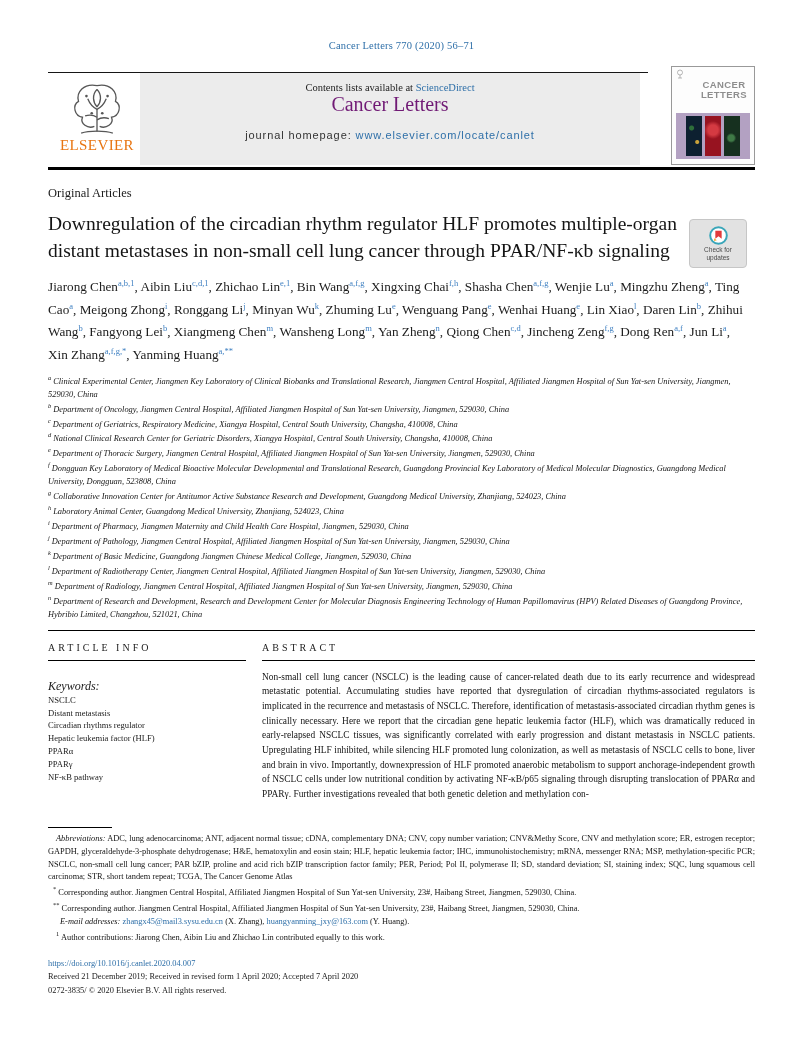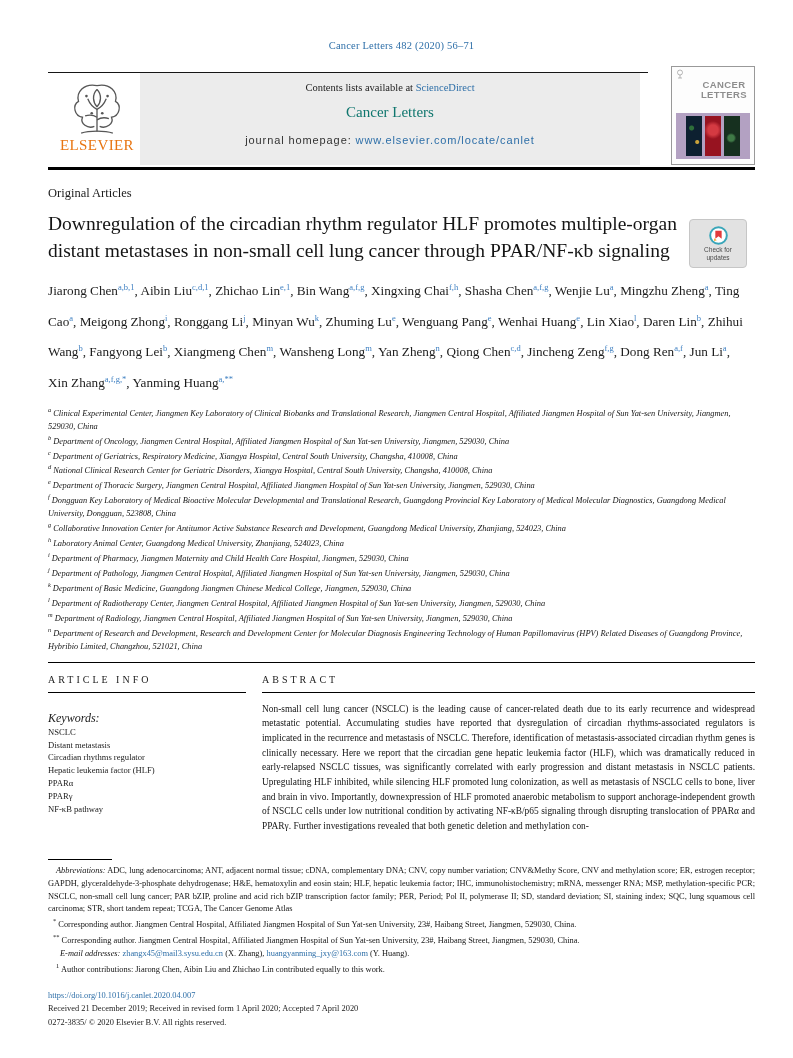--- a/index.html
+++ b/index.html
@@ -21,21 +21,21 @@
   }
 
   
   .masthead{position:relative;height:95px;margin-top:21px;}
   .rule-top{position:absolute;left:0;top:0;width:600px;height:1px;background:#161616;}
   .elsevier{position:absolute;left:2px;top:4px;width:94px;text-align:center;}
   .elsevier svg{display:block;margin:0 auto;}
   .els-word{font-size:15px;color:#e87511;letter-spacing:.4px;margin-top:-3px;font-weight:500;}
   .gray-box{position:absolute;left:92px;top:1px;width:500px;height:92px;background:#ececec;text-align:center;}
   .contents-line{margin-top:9px;font-size:10.5px;color:#222;}
-  .banner-title{margin-top:11px;font-size:15px;color:#0f766e;}
+  .banner-title{font-size:20px;color:#701a75;}
   .homepage-line{margin-top:13px;font-size:11px;letter-spacing:.9px;font-family:"Liberation Sans","DejaVu Sans",sans-serif;color:#333;}
   .cover{position:absolute;right:0;top:-6px;width:84px;height:99px;border:1px solid #999;background:#fdfdfd;box-sizing:border-box;}
   .cover-tree{position:absolute;left:3px;top:2px;}
   .cover-title{position:absolute;right:7px;top:13px;text-align:center;
     font-family:"Liberation Sans","DejaVu Sans",sans-serif;
     font-size:9.5px;line-height:1.05;color:#8e8e8e;font-weight:bold;letter-spacing:.4px;}
   .cover-art{position:absolute;left:4px;right:4px;bottom:5px;height:46px;background:#b3a1c2;
     display:flex;justify-content:center;align-items:center;gap:3px;}
   .cover-art .panel{width:16px;height:40px;}
   .panel.p1{background:radial-gradient(circle at 35% 30%,#2e6e3a 0 2px,transparent 3px),radial-gradient(circle at 70% 65%,#c9a23a 0 1.5px,transparent 2.5px),#0d2030;}
@@ -46,21 +46,21 @@
   
   .section-label{margin-top:16px;font-size:12.5px;}
   .title{margin:10px 0 0;font-weight:normal;font-size:19.5px;line-height:1.36;width:648px;color:#141414;}
   .crossmark{
     position:absolute;top:219px;right:46px;width:56px;height:47px;
     background:#e2e2e2;border:1px solid #c6c6c6;border-radius:4px;
     display:flex;flex-direction:column;align-items:center;justify-content:center;gap:1px;
   }
   .cm-text{font-family:"Liberation Sans","DejaVu Sans",sans-serif;font-size:6.5px;line-height:1.15;color:#4a4a4a;text-align:center;width:46px;}
 
-  .authors{margin-top:10px;font-size:13.2px;line-height:26px;width:702px;}
+  .authors{margin-top:10px;font-size:13.2px;line-height:18px;width:702px;}
   .a-sup{color:#3d7fc1;font-size:8.5px;}
   .affils{margin-top:9px;font-size:8.4px;font-style:italic;line-height:1.56;color:#141414;}
   .affil sup{font-size:6.4px;margin-right:2px;font-style:italic;}
 
   .rule-thin{border-top:1px solid #000;margin-top:9px;}
   .columns{display:flex;}
   .col-left{width:214px;padding-right:16px;box-sizing:border-box;flex:none;}
   .col-right{flex:1;}
   .col-heading{font-size:10px;letter-spacing:3px;padding:11px 0 7px;border-bottom:1px solid #000;color:#222;}
   .kw-label{margin-top:18px;font-size:12px;font-style:italic;}
@@ -79,21 +79,21 @@
 
   .bottom{margin-top:12px;font-size:8.4px;line-height:1.62;}
   .bottom .doi{display:block;}
 </style>
 </head>
 <body>
 
 <div class="page">
   <div class="inner">
 
-    <div class="journal-ref">Cancer Letters 482 (2020) 56–71</div>
+    <div class="journal-ref">Cancer Letters 770 (2020) 56–71</div>
 
     <div class="masthead">
       <div class="rule-top"></div>
 
       <div class="elsevier">
         <svg width="66" height="64" viewBox="0 0 100 96">
           <g fill="none" stroke="#565656" stroke-width="2">
             <path d="M50 14 C30 10 18 24 22 38 C12 44 16 60 28 62 C24 72 36 80 46 76"></path>
             <path d="M50 14 C70 10 82 24 78 38 C88 44 84 60 72 62 C76 72 64 80 54 76"></path>
             <path d="M50 20 C42 28 44 40 50 46 C56 40 58 28 50 20"></path>

